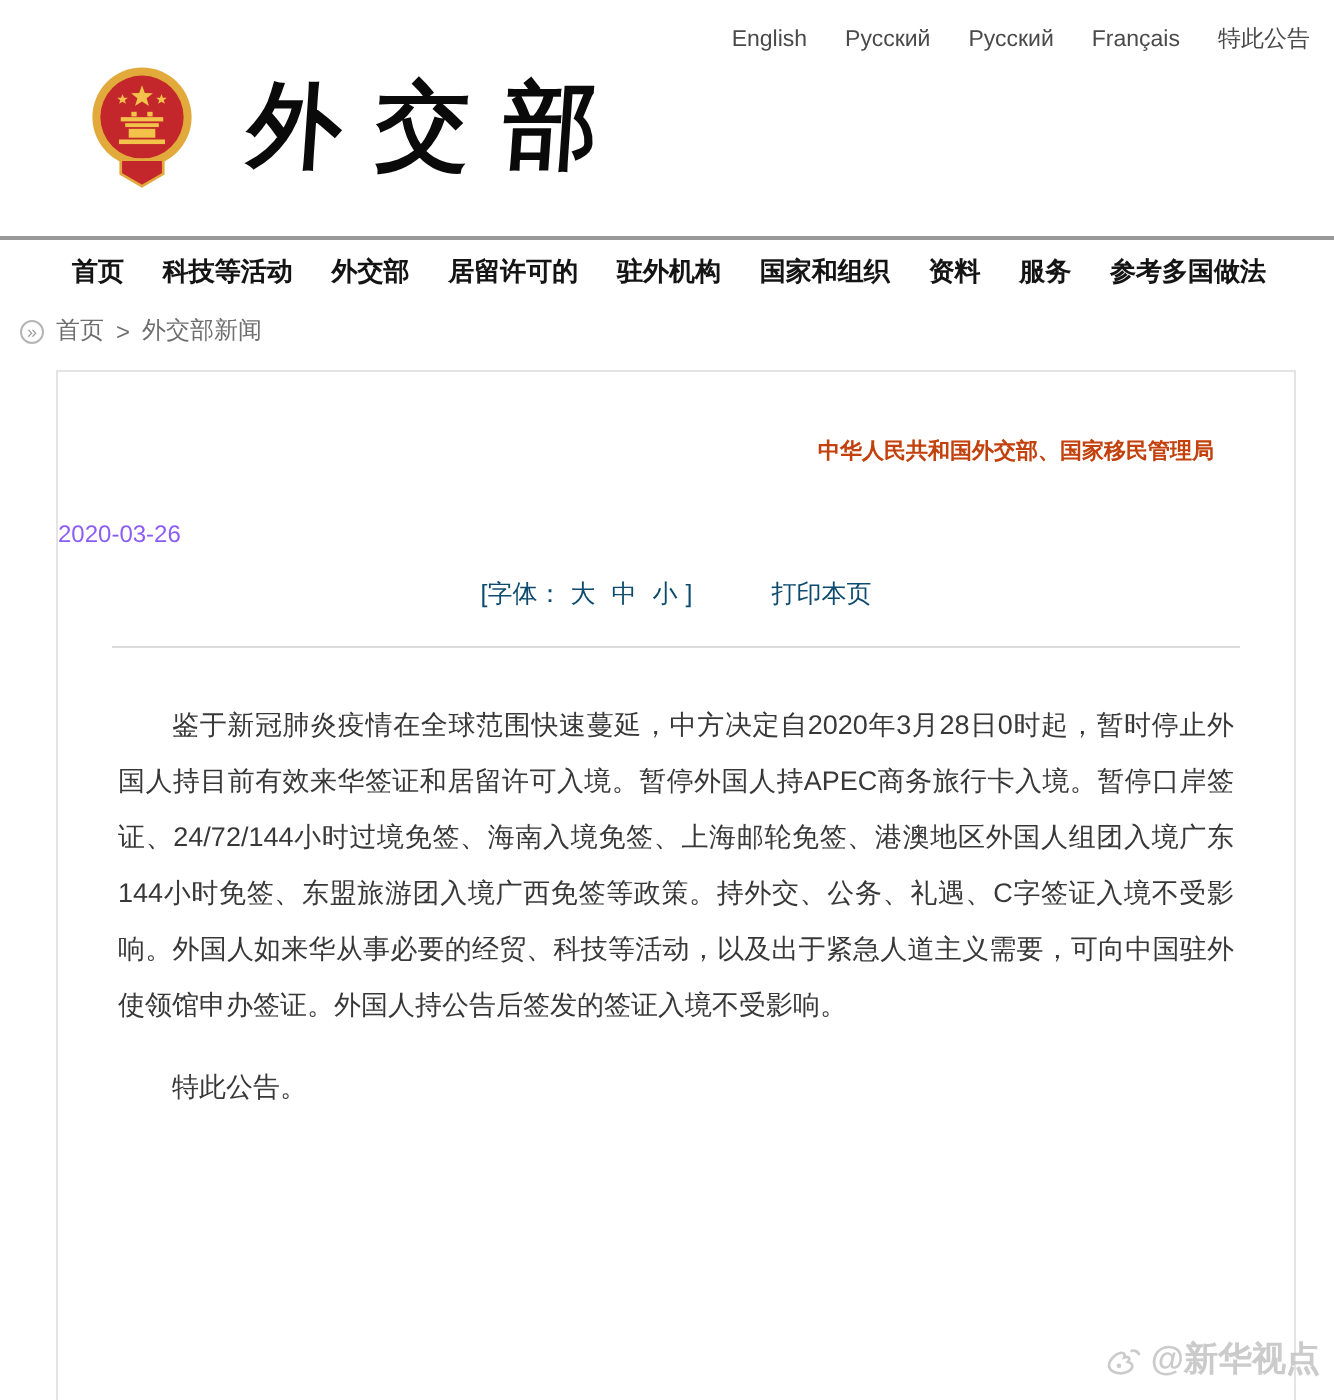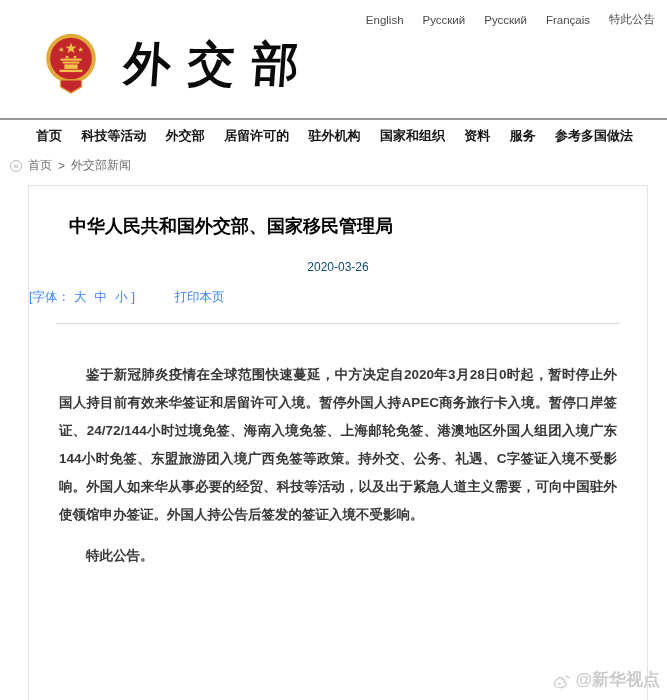--- a/index.html
+++ b/index.html
@@ -49,43 +49,43 @@
   }
   .breadcrumb .bc-link { cursor: pointer; }
 
   
   .content-box {
     width: 620px; margin: 5px 19px 0 28px;
     border: 1px solid #e4e4e4; border-bottom: none;
     min-height: 527px; position: relative; background: #fff;
   }
   .article-title {
-    margin: 27px 40px 0; text-align: left;
-    font-size: 18px; line-height: 27px; font-weight: bold; color: #000000;
+    margin: 27px 40px 0; text-align: right;
+    font-size: 11px; line-height: 27px; font-weight: bold; color: #c2410c;
   }
-  .article-date { margin-top: 20px; text-align: center; font-size: 12px; color: #0c4a6e; }
+  .article-date { margin-top: 20px; text-align: left; font-size: 12px; color: #8b5cf6; }
   .meta-row {
-    margin-top: 15px; text-align: left;
-    font-size: 12.5px; color: #3b82f6;
+    margin-top: 15px; text-align: center;
+    font-size: 12.5px; color: #0c4a6e;
   }
   .meta-row .size-opt { margin: 0 4px; cursor: pointer; }
   .meta-row .print { margin-left: 36px; cursor: pointer; }
   .divider { border: none; border-top: 1px solid #dbdbdb; margin: 17px 27px 0; }
 
   .article-body {
     padding: 25px 30px 0; font-size: 13.5px; line-height: 28px;
     color: #383838; text-align: justify;
   }
-  .article-body p { margin: 12px 0 13px; text-indent: 2em; font-weight: bold; }
+  .article-body p { margin: 0 0 13px; text-indent: 2em; }
   .article-body p.short { margin-bottom: 0; }
 
   
   .watermark {
     position: absolute; right: 7px; top: 668px;
-    display: flex; align-items: flex-end; gap: 3px;
+    display: flex; align-items: center; gap: 3px;
     color: #c6c6c6; font-size: 17px; font-weight: bold;
     opacity: .9; pointer-events: none;
   }
   .watermark svg { width: 20px; height: 20px; }
 </style>
 </head>
 <body>
 
 <div class="site-header">
   <div class="lang-bar">

